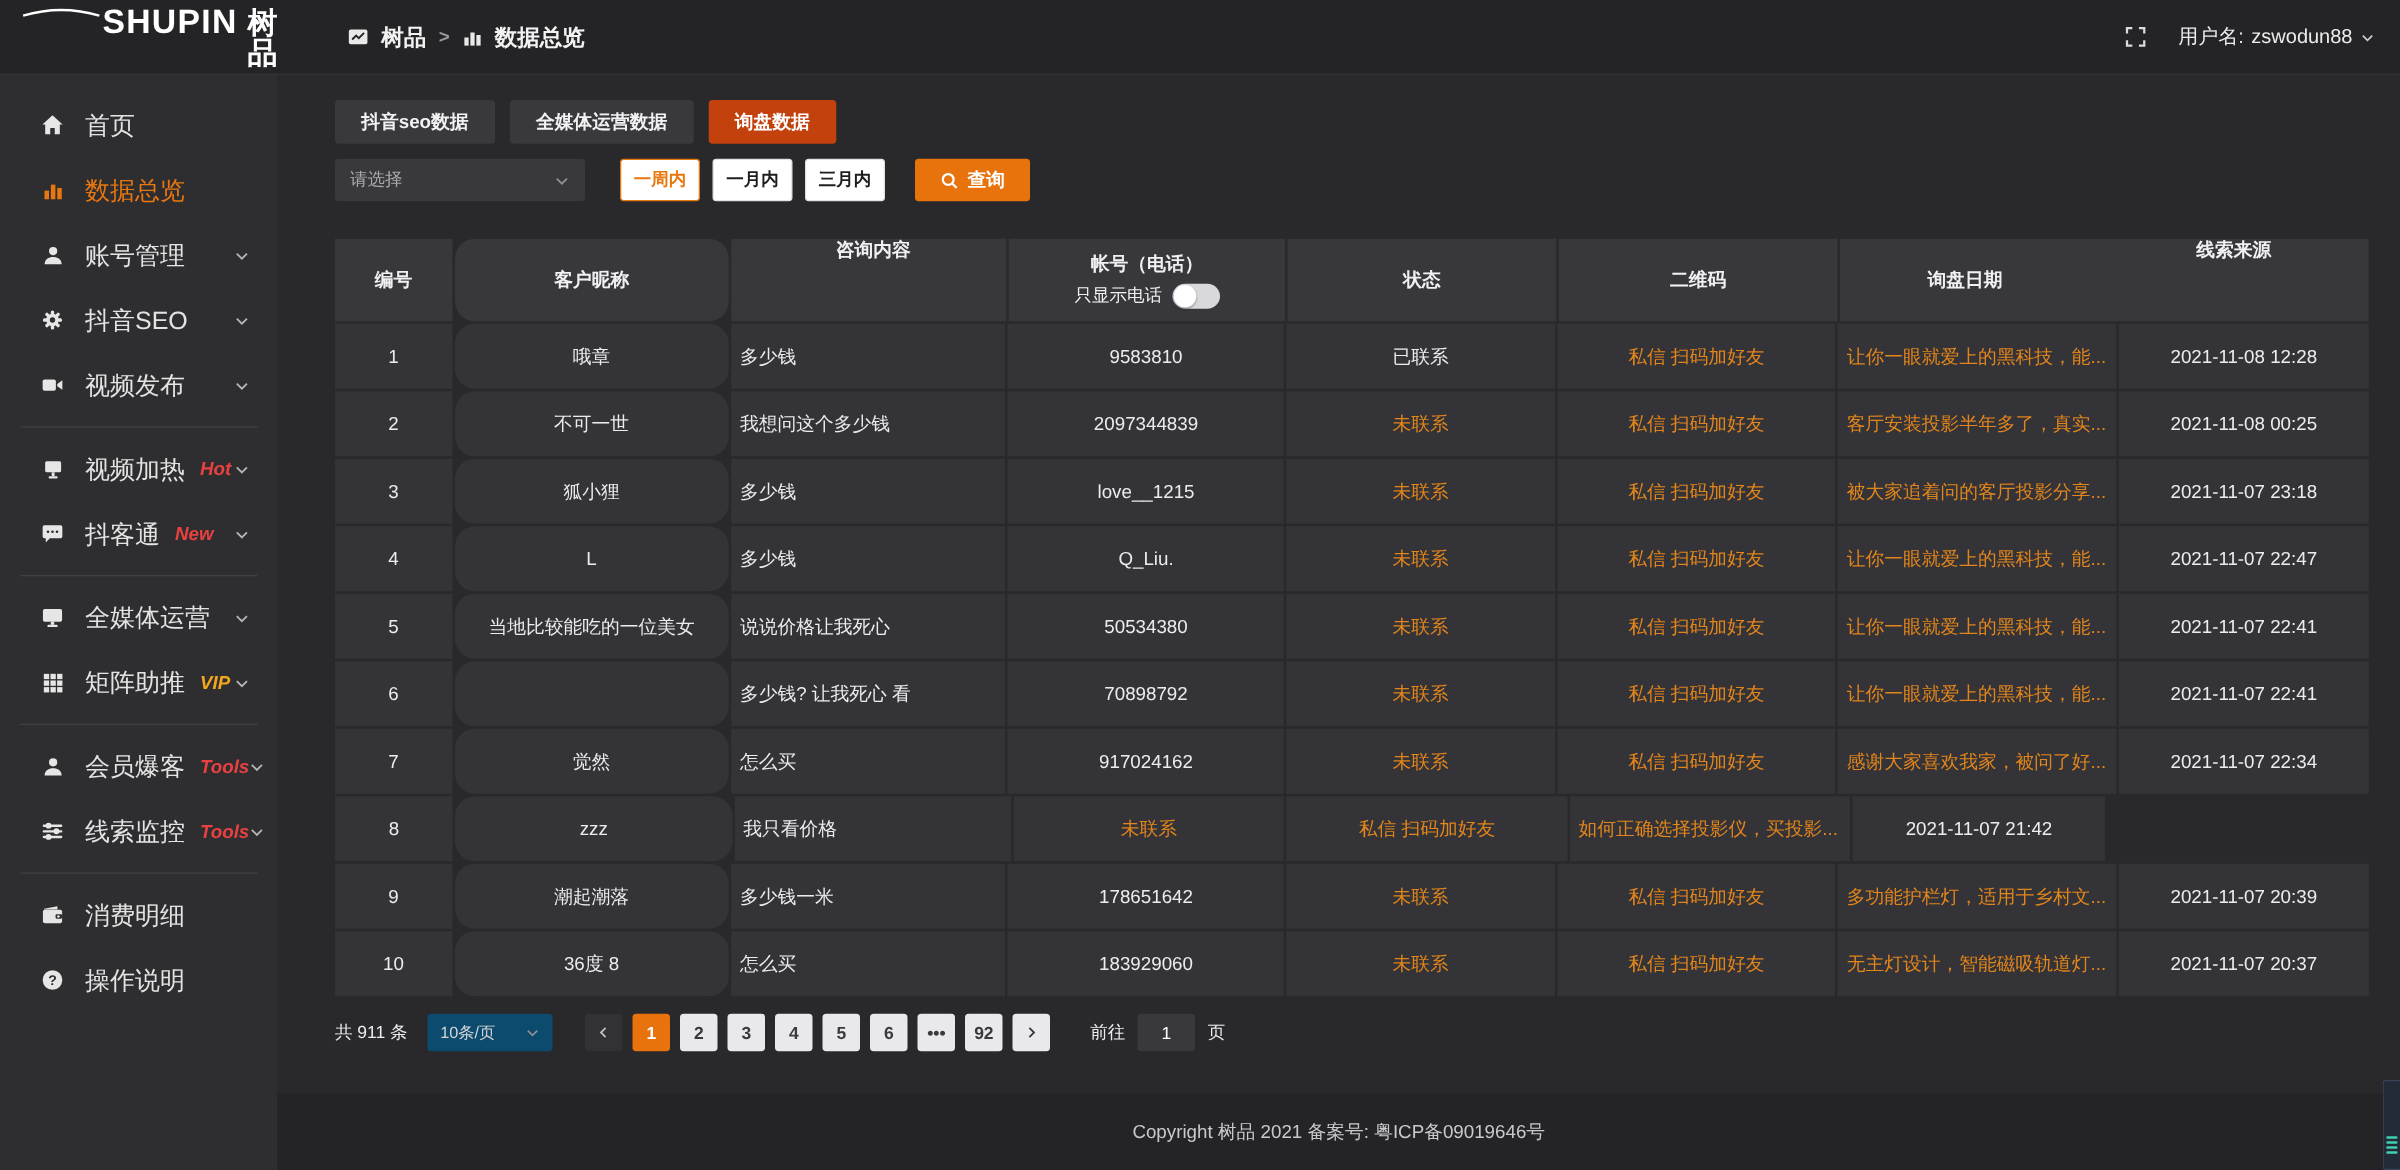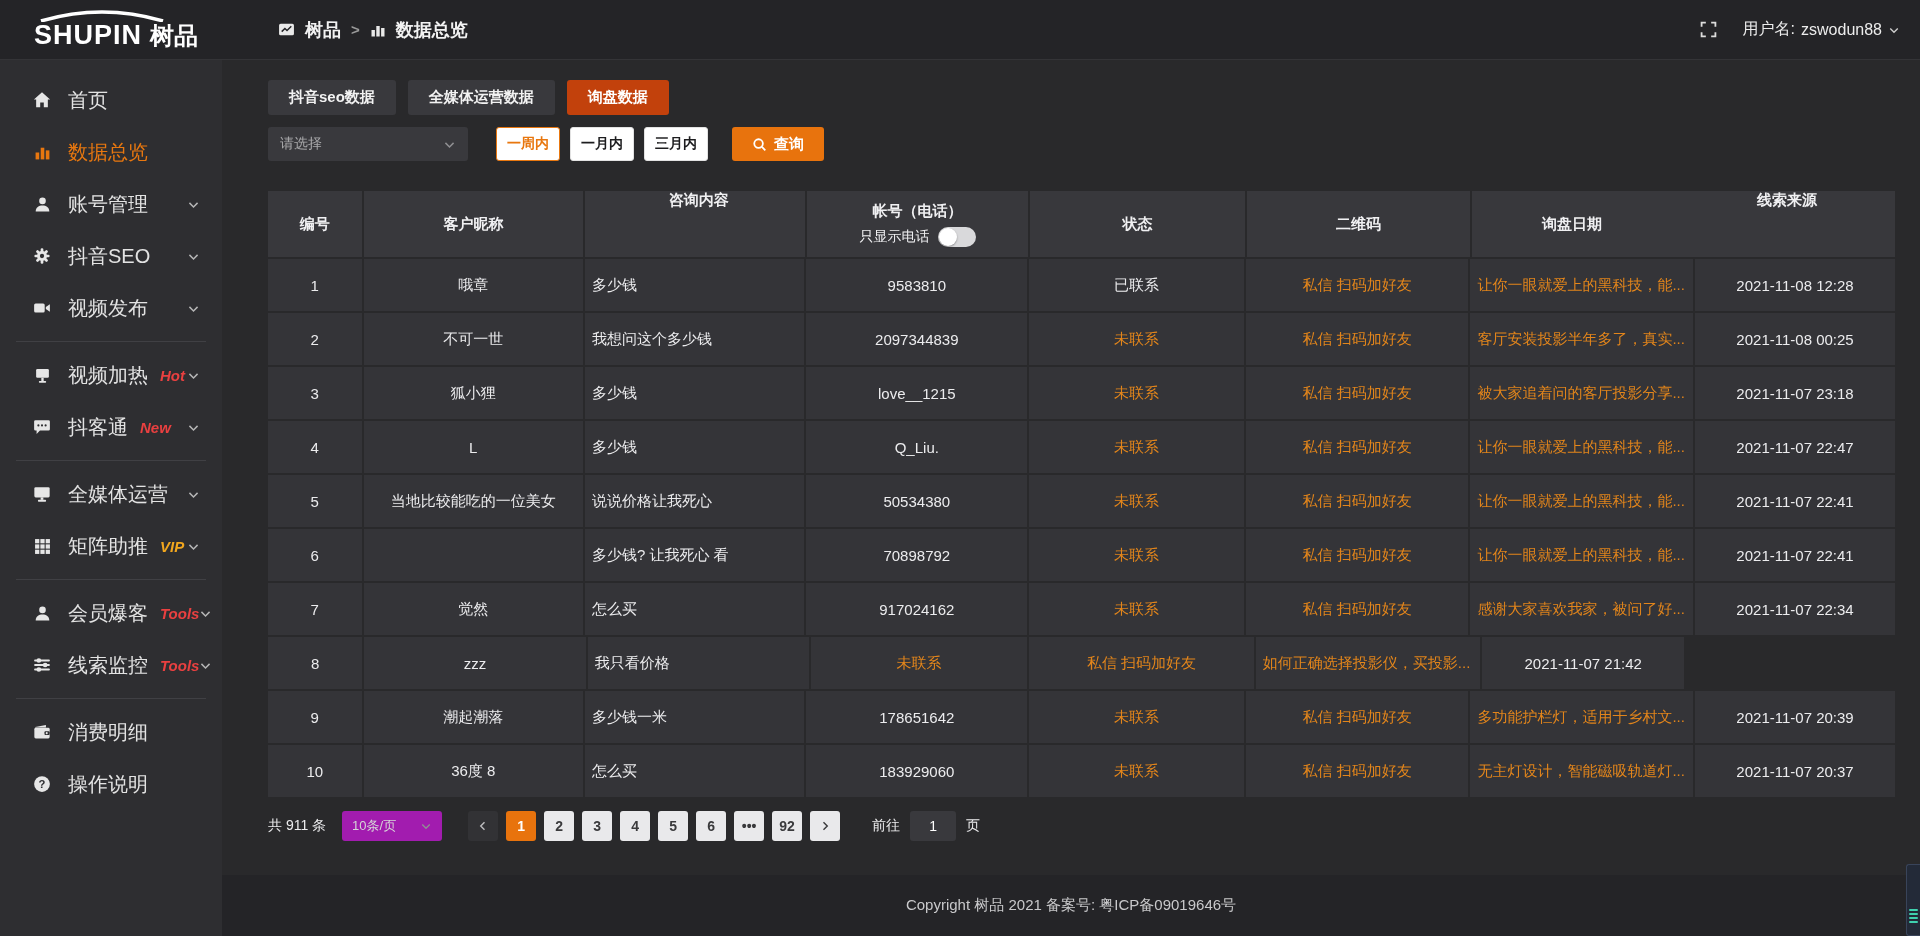--- a/index.html
+++ b/index.html
@@ -1,20 +1,20 @@
 <!DOCTYPE html>
 <html><head>
 <meta charset="utf-8">
 <style>
   * { margin:0; padding:0; box-sizing:border-box; }
   html,body { width:1920px; height:936px; overflow:hidden; background:#29292b;
     font-family:"Liberation Sans","DejaVu Sans",sans-serif; color:#e4e4e6; }
   .topbar { position:absolute; top:0; left:0; width:1920px; height:60px;
     background:#242427; border-bottom:1px solid #343437; display:flex; align-items:center; z-index:5; }
-  .logo { width:222px; padding-left:34px; display:flex; flex-direction:column; }
+  .logo { width:222px; padding-left:14px; display:flex; flex-direction:row; }
   .logo-arc { margin-left:2px; }
   .logo-text { display:flex; align-items:baseline; gap:8px; line-height:1; }
   .logo-en { font-size:27px; font-weight:800; letter-spacing:1px; color:#fff; }
   .logo-cn { font-size:24px; font-weight:800; color:#fff; }
   .breadcrumb { display:flex; align-items:center; gap:10px; margin-left:56px; font-size:18px; font-weight:700; color:#f2f2f2; }
   .bc-icon { display:flex; align-items:center; color:#e9e9e9; }
   .bc-sep { color:#9a9a9a; font-size:15px; font-weight:700; }
   .topbar-right { margin-left:auto; display:flex; align-items:center; gap:26px; padding-right:20px; }
   .fullscreen { color:#dcdcdc; display:flex; cursor:pointer; }
   .username { font-size:16px; color:#ececec; display:flex; align-items:center; gap:6px; cursor:pointer; }
@@ -45,32 +45,32 @@
   .search-btn { height:34px; margin-left:24px; padding:0 20px; background:#e8730d; border:none; border-radius:3px;
     color:#fff; font-size:15px; font-weight:700; display:flex; align-items:center; gap:7px; cursor:pointer; }
 
   .table { margin:30px 25px 0 46px; }
   .trow { display:flex; margin-bottom:2px; }
   .tcell { background:#343438; margin-right:2px; display:flex; align-items:center; justify-content:center;
     font-size:15px; color:#ececee; min-width:0; }
   .tcell:last-child { margin-right:0; }
   .thead .tcell { height:66px; background:#38383c; font-weight:600; color:#f0f0f2; flex-direction:column; gap:6px; }
   .tbody .tcell { height:52px; }
-  .c-id{width:5.8%;} .c-nick{width:13.6%;} .c-cont{width:13.6%;} .c-acct{width:13.7%;}
+  .c-id{width:5.8%;} .c-nick{width:13.6%;border-radius:16px;} .c-cont{width:13.6%;} .c-acct{width:13.7%;}
   .c-stat{width:13.3%;} .c-qr{width:13.8%;} .c-src{width:13.8%;} .c-date{width:12.4%; margin-right:0;}
   .cell-left { justify-content:flex-start; padding-left:7px; text-align:left; }
   .txt-orange { color:#e2851b; }
   .ellip { white-space:nowrap; overflow:hidden; text-overflow:clip; }
   .toggle-line { display:flex; align-items:center; gap:8px; font-size:14px; color:#f0f0f2; font-weight:400; }
   .toggle { width:38px; height:20px; border-radius:10px; background:#d9d9db; position:relative; cursor:pointer; flex:none; }
   .toggle .knob { position:absolute; left:1px; top:1px; width:18px; height:18px; border-radius:50%; background:#fff; box-shadow:0 1px 2px rgba(0,0,0,.35); }
 
   .pagination { display:flex; align-items:center; margin:14px 0 0 46px; font-size:14px; color:#ececee; }
   .pg-total { margin-right:16px; }
-  .pg-size { width:100px; height:30px; background:#a21caf; border-radius:3px; display:flex; align-items:center;
+  .pg-size { width:100px; height:30px; background:#0c4a6e; border-radius:3px; display:flex; align-items:center;
     padding:0 10px; color:#d5d5d7; font-size:13px; cursor:pointer; margin-right:26px; }
   .pg-size .chev { margin-left:auto; color:#8f8f92; display:flex; }
   .pg-btn { min-width:30px; height:30px; border-radius:3px; margin-right:8px; display:flex; align-items:center;
     justify-content:center; font-size:14px; cursor:pointer; border:none; padding:0 6px; }
   .pg-prev { background:#323235; color:#bdbdbf; }
   .pg-num { background:#e9e9eb; color:#3a3a3c; font-weight:600; }
   .pg-num.active { background:#e8730d; color:#fff; }
   .pg-next { background:#e9e9eb; color:#3a3a3c; }
   .pg-goto { display:flex; align-items:center; gap:10px; margin-left:24px; }
   .goto-input { width:46px; height:30px; background:#39393d; border:none; border-radius:3px; color:#fff;

